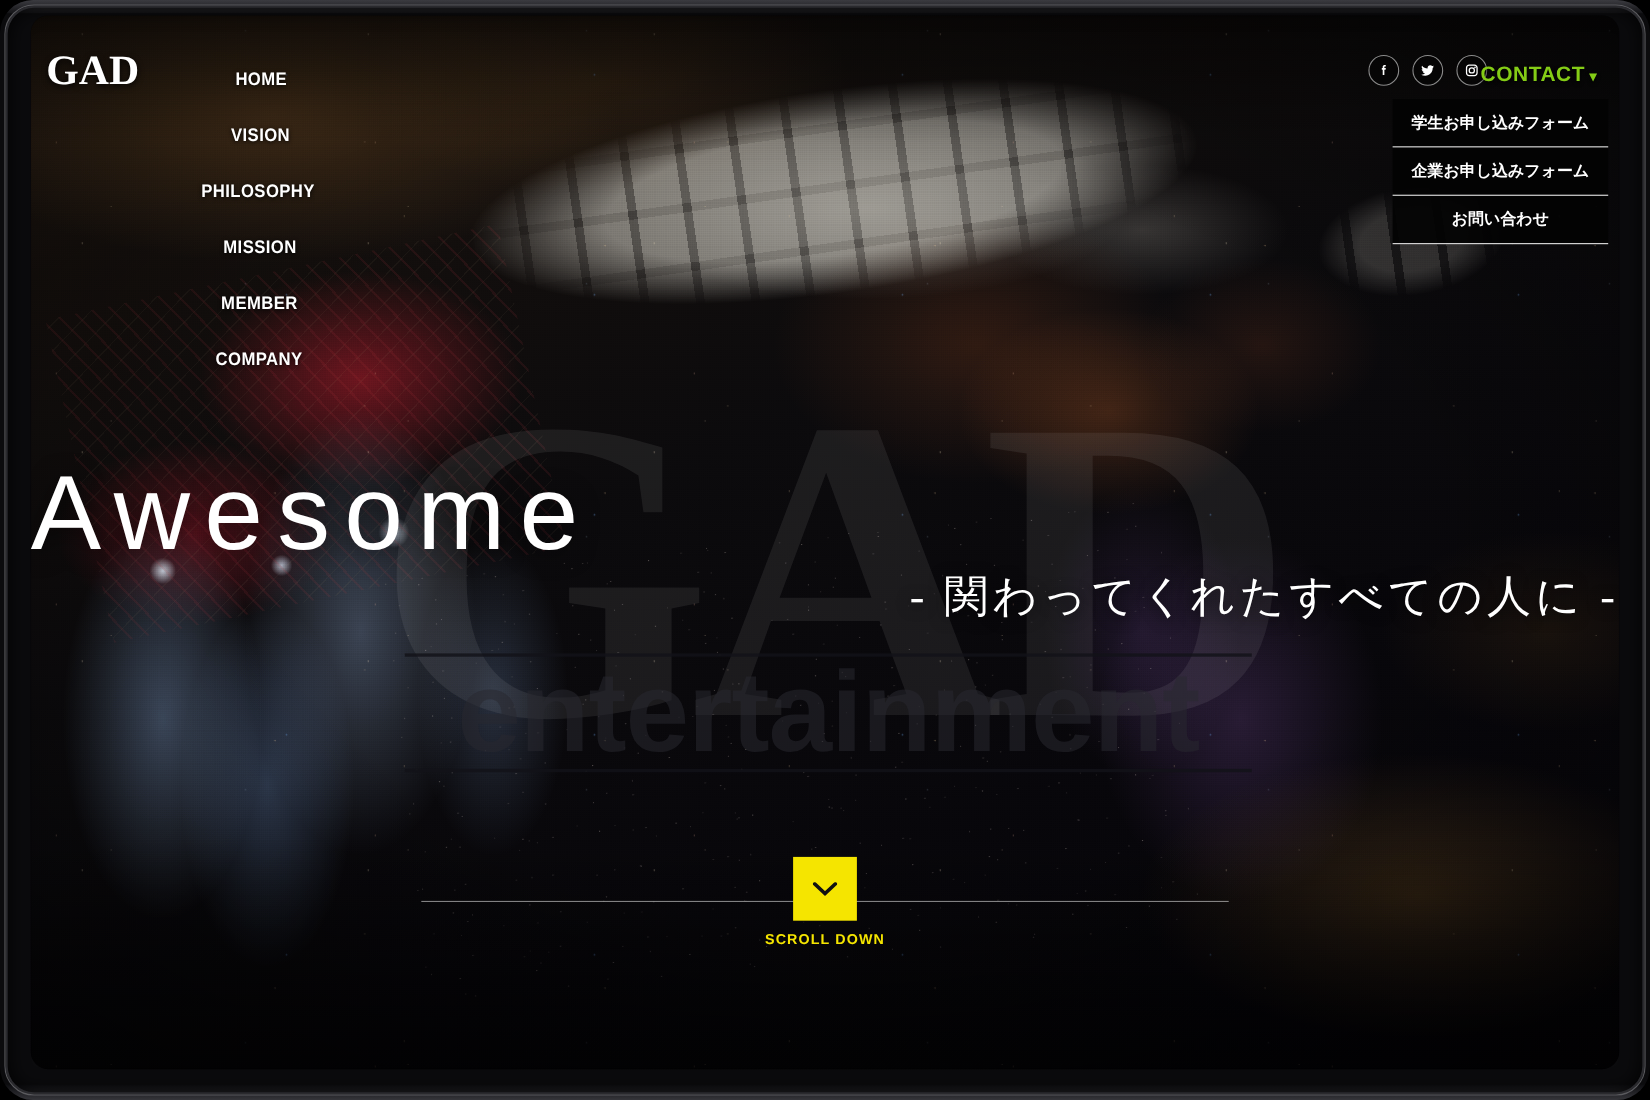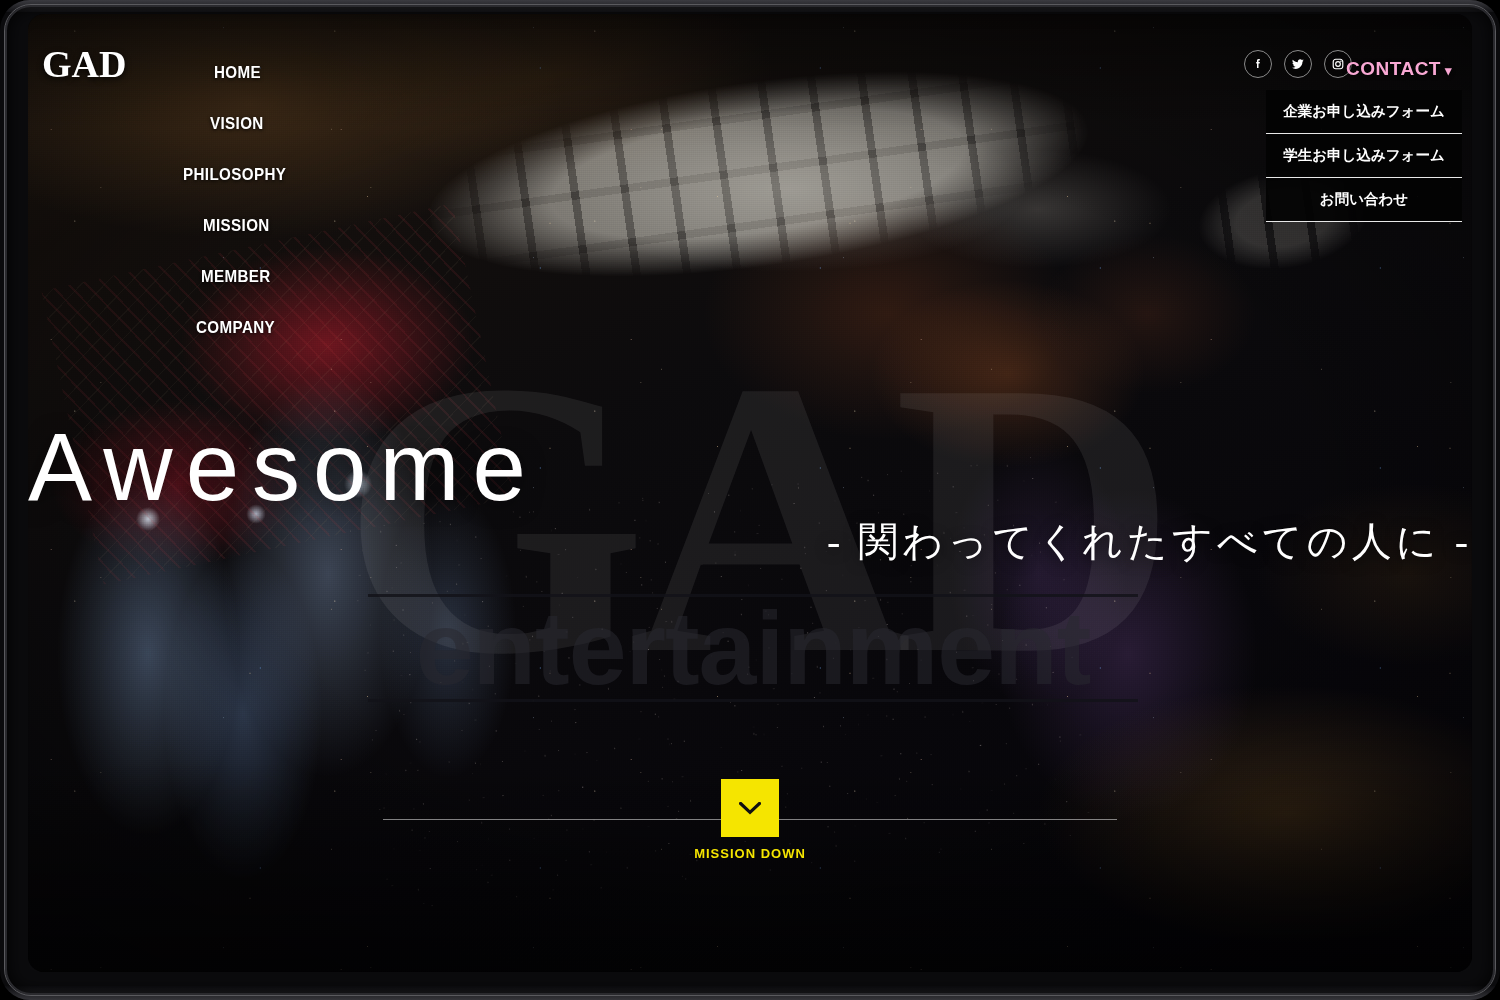--- a/index.html
+++ b/index.html
@@ -198,21 +198,21 @@
     border:1px solid #8a8a8a;
     display:flex; align-items:center; justify-content:center;
     cursor:pointer; background:rgba(0,0,0,.25);
   }
   .social svg{ width:14px; height:14px; fill:#fff; }
 
   #contact-wrap{
     position:absolute; right:20px; top:44px; width:196px;
   }
   #contact-toggle{
-    color:#f9a8d4; font-weight:700; font-size:19px; letter-spacing:.5px;
+    color:#84cc16; font-weight:700; font-size:19px; letter-spacing:.5px;
     text-align:right; cursor:pointer; white-space:nowrap;
     text-shadow:0 1px 4px rgba(0,0,0,.9);
   }
   #contact-toggle .caret{ font-size:13px; margin-left:4px; }
   #contact-menu{
     position:absolute; right:-10px; top:32px; width:196px;
     background:rgba(3,3,3,.93);
   }
   .contact-item{
     color:#fff; font-size:14.5px; font-weight:700;
@@ -312,21 +312,21 @@
     <div id="hero-title">Awesome</div>
     <div id="hero-sub">- 関わってくれたすべての人に -</div>
 
     <div id="scroll-zone">
       <div id="scroll-rule"></div>
       <div id="scroll-box" style="background: rgb(245, 229, 0);">
         <svg viewBox="0 0 22 13">
           <path d="M1.6 1.5 L11 10.3 L20.4 1.5" fill="none" stroke="#111" stroke-width="3.2" stroke-linecap="square" stroke-linejoin="miter"></path>
         </svg>
       </div>
-      <div id="scroll-label" style="color: rgb(245, 229, 0);">MISSION DOWN</div>
+      <div id="scroll-label" style="color: rgb(245, 229, 0);">SCROLL DOWN</div>
     </div>
 
     <div id="header">
 
       <div id="logo">GAD</div>
 
       <div id="main-nav">
         <div class="nav-item">HOME</div>
         <div class="nav-item">VISION</div>
         <div class="nav-item">PHILOSOPHY</div>
@@ -351,22 +351,22 @@
             <path d="M8 2.8h8c2.9 0 5.2 2.3 5.2 5.2v8c0 2.9-2.3 5.2-5.2 5.2H8c-2.9 0-5.2-2.3-5.2-5.2V8C2.8 5.1 5.1 2.8 8 2.8zm0 2A3.2 3.2 0 0 0 4.8 8v8A3.2 3.2 0 0 0 8 19.2h8a3.2 3.2 0 0 0 3.2-3.2V8A3.2 3.2 0 0 0 16 4.8H8zm9 1.3a1.2 1.2 0 1 1 0 2.4 1.2 1.2 0 0 1 0-2.4zM12 7a5 5 0 1 1 0 10 5 5 0 0 1 0-10zm0 2a3 3 0 1 0 0 6 3 3 0 0 0 0-6z"></path>
           </svg>
         </div>
       </div>
 
       <div id="contact-wrap">
         <div id="contact-toggle">
           <span>CONTACT</span><span class="caret">▾</span>
         </div>
         <div id="contact-menu">
+          <div class="contact-item">学生お申し込みフォーム</div>
           <div class="contact-item">企業お申し込みフォーム</div>
-          <div class="contact-item">学生お申し込みフォーム</div>
           <div class="contact-item">お問い合わせ</div>
         </div>
       </div>
 
     </div>
   </div>
   <div id="bezel-edge"></div>
 </div>
 
 </body></html>

